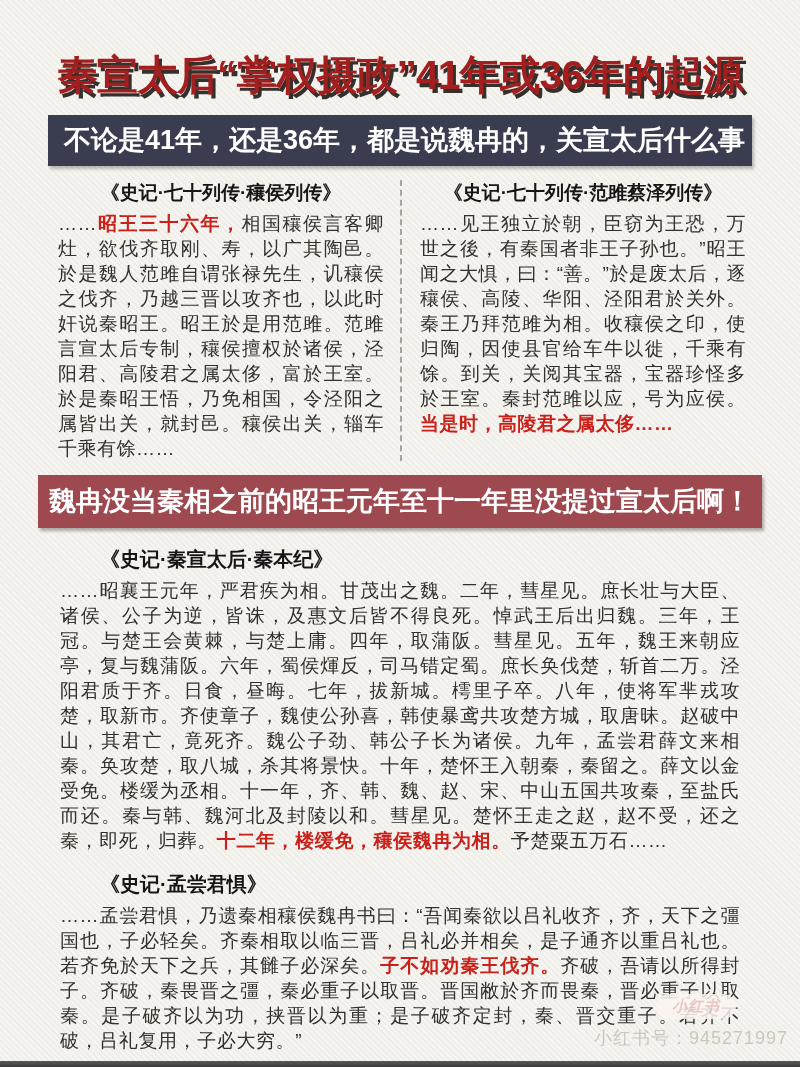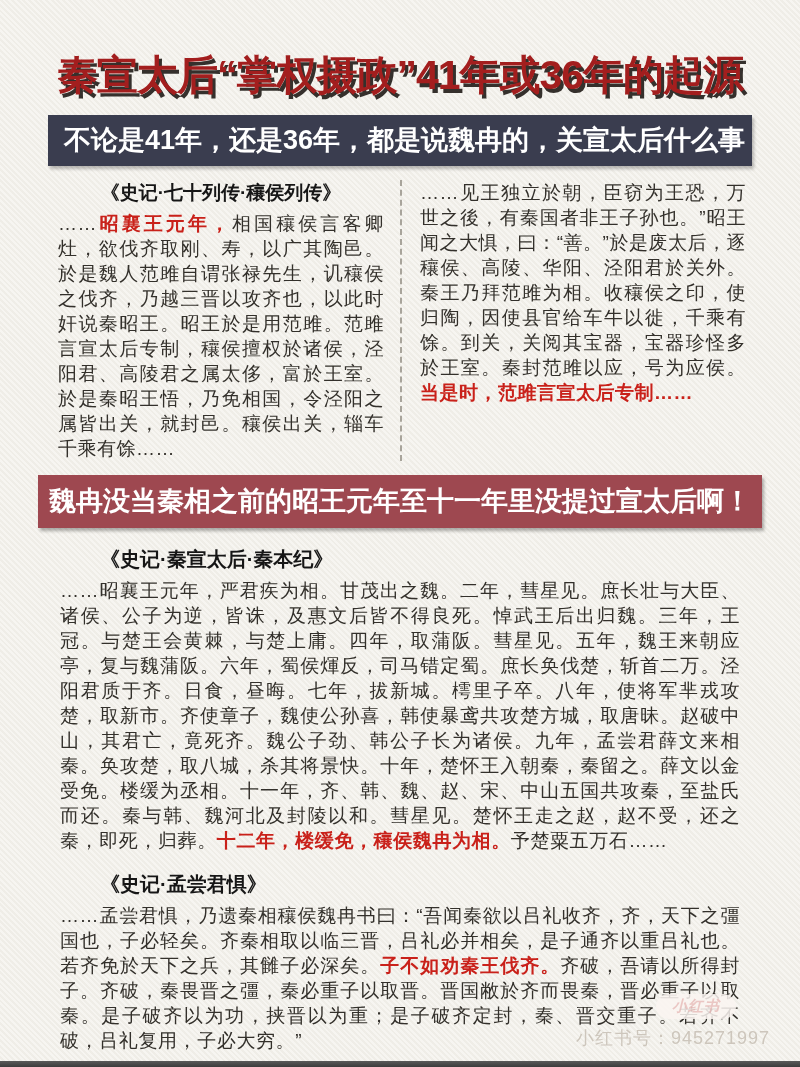--- a/index.html
+++ b/index.html
@@ -92,21 +92,21 @@
     border-radius:14px;
     padding:3px 16px;
     color:rgba(222,160,158,0.55);
     font-size:15px;
     font-weight:700;
     letter-spacing:1px;
     font-style:italic;
   }
   .wm-id{
     position:absolute;
-    right:30px;top:1026px;
+    right:12px;top:1026px;
     color:#cdc6bc;
     font-size:18px;
     letter-spacing:1px;
     margin-left:45px;
   }
   .bottom-bar{
     position:absolute;
     left:0;bottom:0;
     width:100%;height:6px;
     background:linear-gradient(#5a5a5a,#3c3c3c);
@@ -117,24 +117,25 @@
 
 <div class="page">
 
   <h1 class="main-title">秦宣太后“掌权摄政”41年或36年的起源</h1>
 
   <div class="subtitle-bar">不论是41年，还是36年，都是说魏冉的，关宣太后什么事</div>
 
   <div class="columns">
     <div class="col col-left">
       <div class="col-header">《史记·七十列传·穰侯列传》</div>
-      <div class="col-body"><span>……</span><span class="red-em">昭襄王元年，</span><span>相国穰侯言客卿灶，欲伐齐取刚、寿，以广其陶邑。於是魏人范雎自谓张禄先生，讥穰侯之伐齐，乃越三晋以攻齐也，以此时奸说秦昭王。昭王於是用范雎。范雎言宣太后专制，穰侯擅权於诸侯，泾阳君、高陵君之属太侈，富於王室。於是秦昭王悟，乃免相国，令泾阳之属皆出关，就封邑。穰侯出关，辎车千乘有馀……</span></div>
+      <div class="col-body"><span>……</span><span class="red-em">昭王三十六年，</span><span>相国穰侯言客卿灶，欲伐齐取刚、寿，以广其陶邑。於是魏人范雎自谓张禄先生，讥穰侯之伐齐，乃越三晋以攻齐也，以此时奸说秦昭王。昭王於是用范雎。范雎言宣太后专制，穰侯擅权於诸侯，泾阳君、高陵君之属太侈，富於王室。於是秦昭王悟，乃免相国，令泾阳之属皆出关，就封邑。穰侯出关，辎车千乘有馀……</span></div>
     </div>
     <div class="col col-right">
-      <div class="col-body"><span>……见王独立於朝，臣窃为王恐，万世之後，有秦国者非王子孙也。”昭王闻之大惧，曰：“善。”於是废太后，逐穰侯、高陵、华阳、泾阳君於关外。秦王乃拜范雎为相。收穰侯之印，使归陶，因使县官给车牛以徙，千乘有馀。到关，关阅其宝器，宝器珍怪多於王室。秦封范雎以应，号为应侯。</span><span class="red-em">当是时，范雎言宣太后专制……</span></div>
+      <div class="col-header">《史记·七十列传·范雎蔡泽列传》</div>
+      <div class="col-body"><span>……见王独立於朝，臣窃为王恐，万世之後，有秦国者非王子孙也。”昭王闻之大惧，曰：“善。”於是废太后，逐穰侯、高陵、华阳、泾阳君於关外。秦王乃拜范雎为相。收穰侯之印，使归陶，因使县官给车牛以徙，千乘有馀。到关，关阅其宝器，宝器珍怪多於王室。秦封范雎以应，号为应侯。</span><span class="red-em">当是时，高陵君之属太侈……</span></div>
     </div>
   </div>
 
   <div class="banner banner-red">魏冉没当秦相之前的昭王元年至十一年里没提过宣太后啊！</div>
 
   <div class="sec-header">《史记·秦宣太后·秦本纪》</div>
   <div class="sec-body"><span>……昭襄王元年，严君疾为相。甘茂出之魏。二年，彗星见。庶长壮与大臣、诸侯、公子为逆，皆诛，及惠文后皆不得良死。悼武王后出归魏。三年，王冠。与楚王会黄棘，与楚上庸。四年，取蒲阪。彗星见。五年，魏王来朝应亭，复与魏蒲阪。六年，蜀侯煇反，司马错定蜀。庶长奂伐楚，斩首二万。泾阳君质于齐。日食，昼晦。七年，拔新城。樗里子卒。八年，使将军芈戎攻楚，取新市。齐使章子，魏使公孙喜，韩使暴鸢共攻楚方城，取唐昧。赵破中山，其君亡，竟死齐。魏公子劲、韩公子长为诸侯。九年，孟尝君薛文来相秦。奂攻楚，取八城，杀其将景快。十年，楚怀王入朝秦，秦留之。薛文以金受免。楼缓为丞相。十一年，齐、韩、魏、赵、宋、中山五国共攻秦，至盐氏而还。秦与韩、魏河北及封陵以和。彗星见。楚怀王走之赵，赵不受，还之秦，即死，归葬。</span><span class="red-em">十二年，楼缓免，穰侯魏冉为相。</span><span>予楚粟五万石……</span></div>
 
 
   <div class="sec-header">《史记·孟尝君惧》</div>

